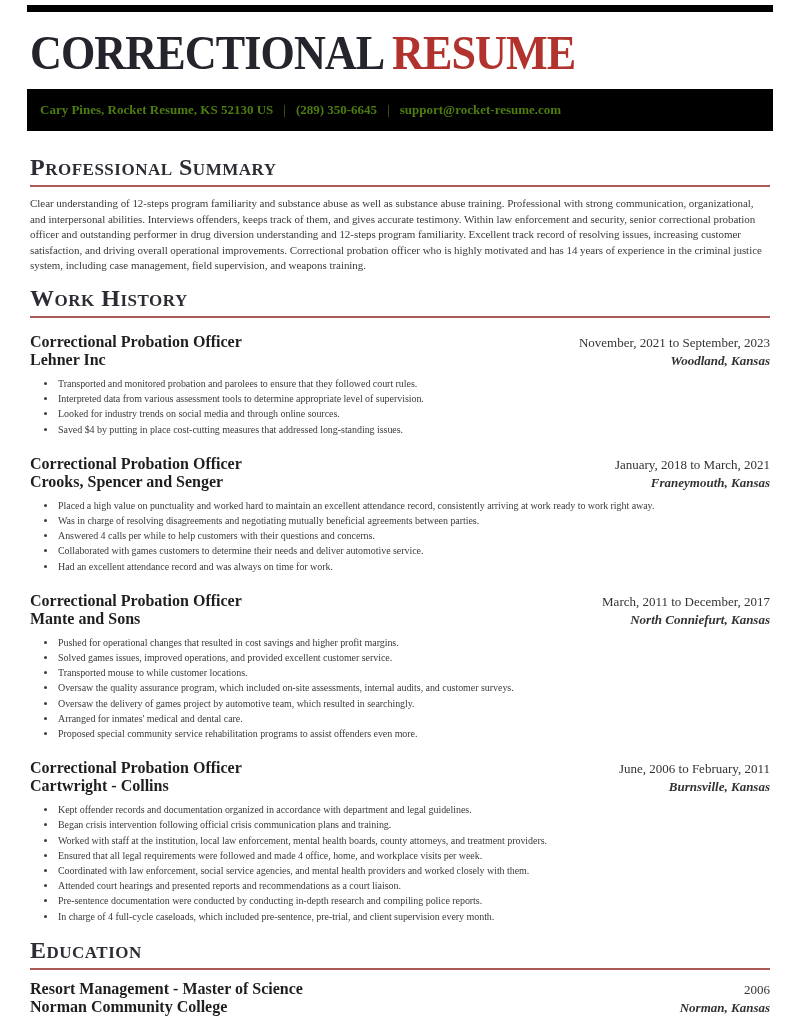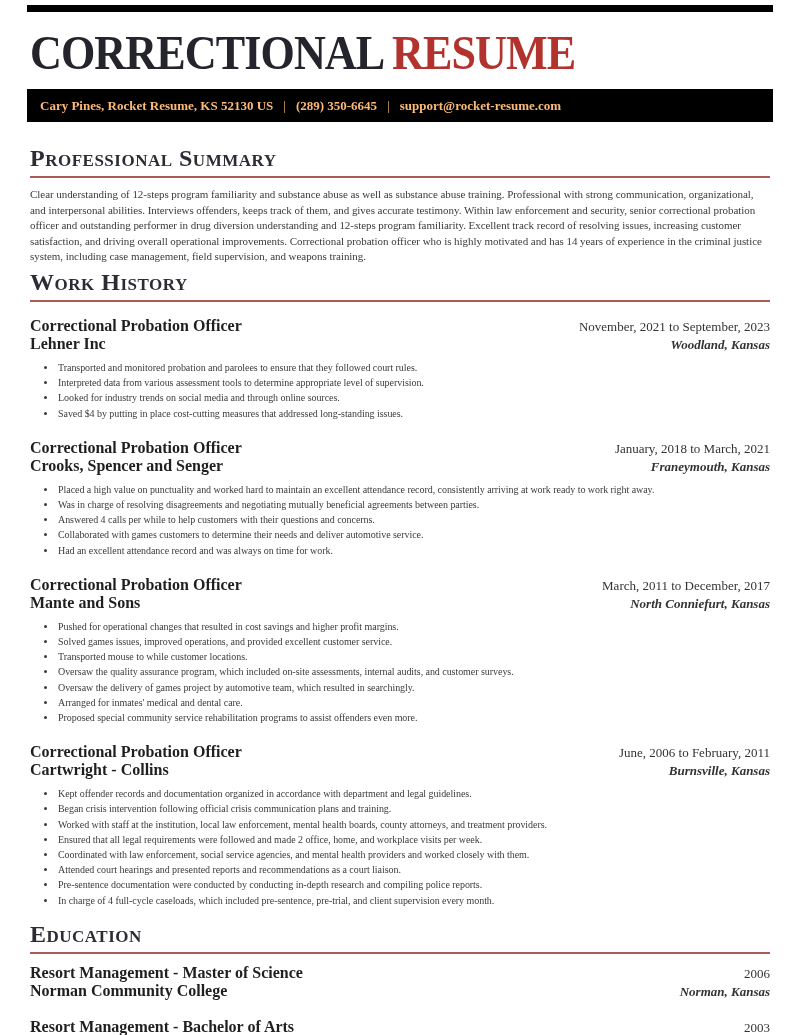--- a/index.html
+++ b/index.html
@@ -12,39 +12,39 @@
   .main-title {
     margin-top:14px; height:54px;
     font-size:49px; font-weight:bold; line-height:54px;
     letter-spacing:-1px; white-space:nowrap;
     transform:scaleX(0.90); transform-origin:left center;
     color:#24242c;
   }
   .main-title .accent { color:#b2332d; }
 
   .contact-bar {
-    margin:9px -3px 0; height:33px; background:#000;
+    margin:9px -3px 0; height:42px; background:#000;
     display:flex; align-items:center; padding-left:13px;
-    color:#fdba74; font-weight:bold; font-size:13px; white-space:nowrap;
+    color:#4d7c0f; font-weight:bold; font-size:13px; white-space:nowrap;
   }
   .contact-bar .divider { margin:0 10px; font-weight:normal; }
 
   .section-heading {
     font-variant:small-caps; font-weight:bold; font-size:24px;
     line-height:26px; color:#2c2c34; letter-spacing:0.5px;
   }
   .section-rule { border:none; border-top:2px solid #ac5b54; margin-top:5px; }
 
   .summary-section { margin-top:23px; }
   .summary-text {
     margin-top:9px; font-size:11px; line-height:15.6px;
     color:#3b3b3b; letter-spacing:-0.05px;
   }
 
-  .work-section { margin-top:4px; }
+  .work-section { margin-top:11px; }
   .edu-section  { margin-top:13px; }
 
   .job { margin-top:15px; }
   .job + .job { margin-top:18px; }
   .row { display:flex; justify-content:space-between; align-items:baseline; line-height:17px; }
   .row-title  { margin-top:0; }
   .job-title, .company, .degree, .school { font-weight:bold; font-size:16px; color:#1f1f1f; }
   .dates, .year { font-size:13px; color:#333; white-space:nowrap; }
   .location { font-size:13px; font-style:italic; color:#333; white-space:nowrap;font-weight:bold; }
 
@@ -145,21 +145,21 @@
         <span class="dates">June, 2006 to February, 2011</span>
       </div>
       <div class="row">
         <span class="company">Cartwright - Collins</span>
         <span class="location">Burnsville, Kansas</span>
       </div>
       <ul class="bullets">
         <li>Kept offender records and documentation organized in accordance with department and legal guidelines.</li>
         <li>Began crisis intervention following official crisis communication plans and training.</li>
         <li>Worked with staff at the institution, local law enforcement, mental health boards, county attorneys, and treatment providers.</li>
-        <li>Ensured that all legal requirements were followed and made 2 office, home, and workplace visits per week.</li>
+        <li>Ensured that all legal requirements were followed and made 4 office, home, and workplace visits per week.</li>
         <li>Coordinated with law enforcement, social service agencies, and mental health providers and worked closely with them.</li>
         <li>Attended court hearings and presented reports and recommendations as a court liaison.</li>
         <li>Pre-sentence documentation were conducted by conducting in-depth research and compiling police reports.</li>
         <li>In charge of 4 full-cycle caseloads, which included pre-sentence, pre-trial, and client supervision every month.</li>
       </ul>
     </div>
   </div>
 
   <div class="edu-section">
     <h2 class="section-heading">Education</h2>

